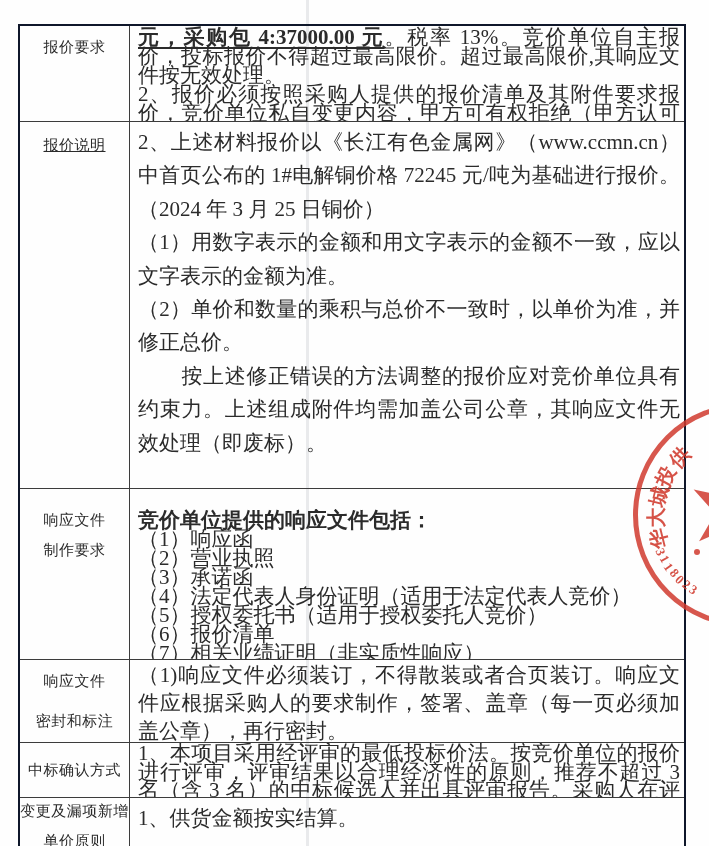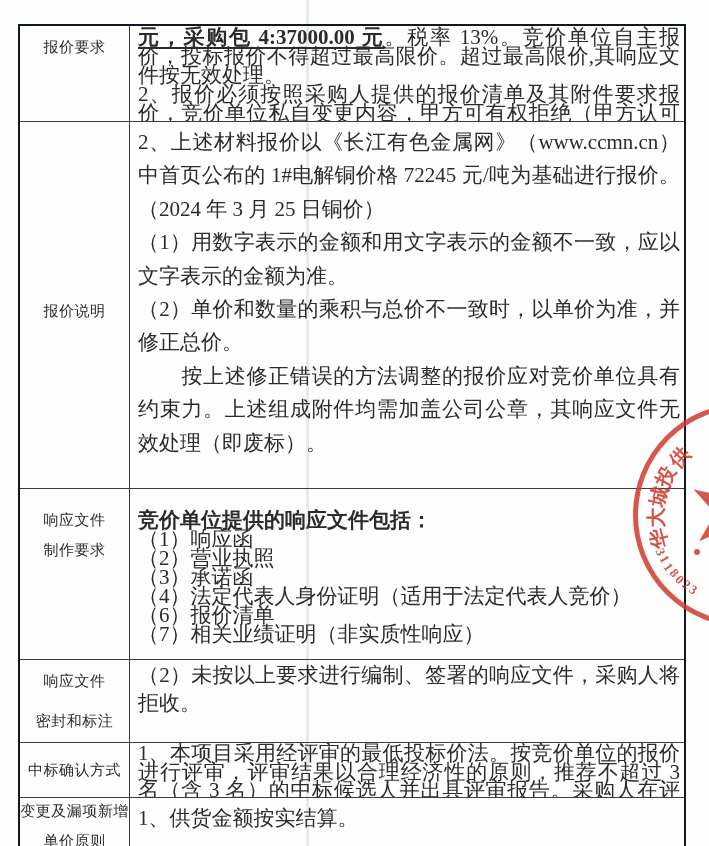--- a/index.html
+++ b/index.html
@@ -86,51 +86,53 @@
       <div class="row" style="height: 95px;">
         <div class="label-cell" style="line-height: 22px; justify-content: flex-start; padding-top: 10px;">
           <span class="lbl-line">报价要求</span>
         </div>
         <div class="content-cell" style="line-height: 19px; padding-top: 2px;">
           <p><span class="seg-u seg-b">元，采购包 4:37000.00 元</span><span>。税率 13%。竞价单位自主报价，投标报价不得超过最高限价。超过最高限价,其响应文件按无效处理。</span></p>
           <p><span>2、报价必须按照采购人提供的报价清单及其附件要求报价，竞价单位私自变更内容，甲方可有权拒绝（甲方认可的除外）。</span></p>
         </div>
       </div>
       <div class="row" style="height: 367px;">
-        <div class="label-cell" style="line-height: 22px; justify-content: center; padding-top: 12px;">
+        <div class="label-cell" style="line-height: 22px; justify-content: flex-start; padding-top: 12px; text-decoration: underline;">
           <span class="lbl-line">报价说明</span>
         </div>
         <div class="content-cell" style="line-height: 33.4px; padding-top: 4px;">
           <p><span>2、上述材料报价以《长江有色金属网》（www.ccmn.cn）中首页公布的 1#电解铜价格 72245 元/吨为基础进行报价。（2024 年 3 月 25 日铜价）</span></p>
           <p><span>（1）用数字表示的金额和用文字表示的金额不一致，应以文字表示的金额为准。</span></p>
           <p><span>（2）单价和数量的乘积与总价不一致时，以单价为准，并修正总价。</span></p>
           <p><span>　　按上述修正错误的方法调整的报价应对竞价单位具有约束力。上述组成附件均需加盖公司公章，其响应文件无效处理（即废标）。</span></p>
         </div>
       </div>
       <div class="row" style="height: 171px;">
         <div class="label-cell" style="line-height: 30px; justify-content: flex-start; padding-top: 16px;">
           <span class="lbl-line">响应文件</span>
           <span class="lbl-line">制作要求</span>
         </div>
         <div class="content-cell" style="line-height: 19px; padding-top: 2px; margin-top: 20px;">
           <p><span class="seg-b">竞价单位提供的响应文件包括：</span></p>
           <p><span>（1）响应函</span></p>
           <p><span>（2）营业执照</span></p>
           <p><span>（3）承诺函</span></p>
           <p><span>（4）法定代表人身份证明（适用于法定代表人竞价）</span></p>
+          <p><span>（5）授权委托书（适用于授权委托人竞价）</span></p>
           <p><span>（6）报价清单</span></p>
           <p><span>（7）相关业绩证明（非实质性响应）</span></p>
         </div>
       </div>
       <div class="row" style="height: 83px;">
         <div class="label-cell" style="line-height: 40px; justify-content: center;">
           <span class="lbl-line">响应文件</span>
           <span class="lbl-line">密封和标注</span>
         </div>
         <div class="content-cell" style="line-height: 28px; padding-top: 1px;">
+          <p><span>（1)响应文件必须装订，不得散装或者合页装订。响应文件应根据采购人的要求制作，签署、盖章（每一页必须加盖公章），再行密封。</span></p>
           <p><span>（2）未按以上要求进行编制、签署的响应文件，采购人将拒收。</span></p>
         </div>
       </div>
       <div class="row" style="height: 55px;">
         <div class="label-cell" style="line-height: 22px; justify-content: center;">
           <span class="lbl-line">中标确认方式</span>
         </div>
         <div class="content-cell" style="line-height: 18.6px; padding-top: 1px;">
           <p><span>1、本项目采用经评审的最低投标价法。按竞价单位的报价进行评审，评审结果以合理经济性的原则，推荐不超过 3 名（含 3 名）的中标候选人并出具评审报告。采购人在评审小组推荐的中标候选人名单中确定中标单位，达到优质采购的目的。</span></p>
         </div>

